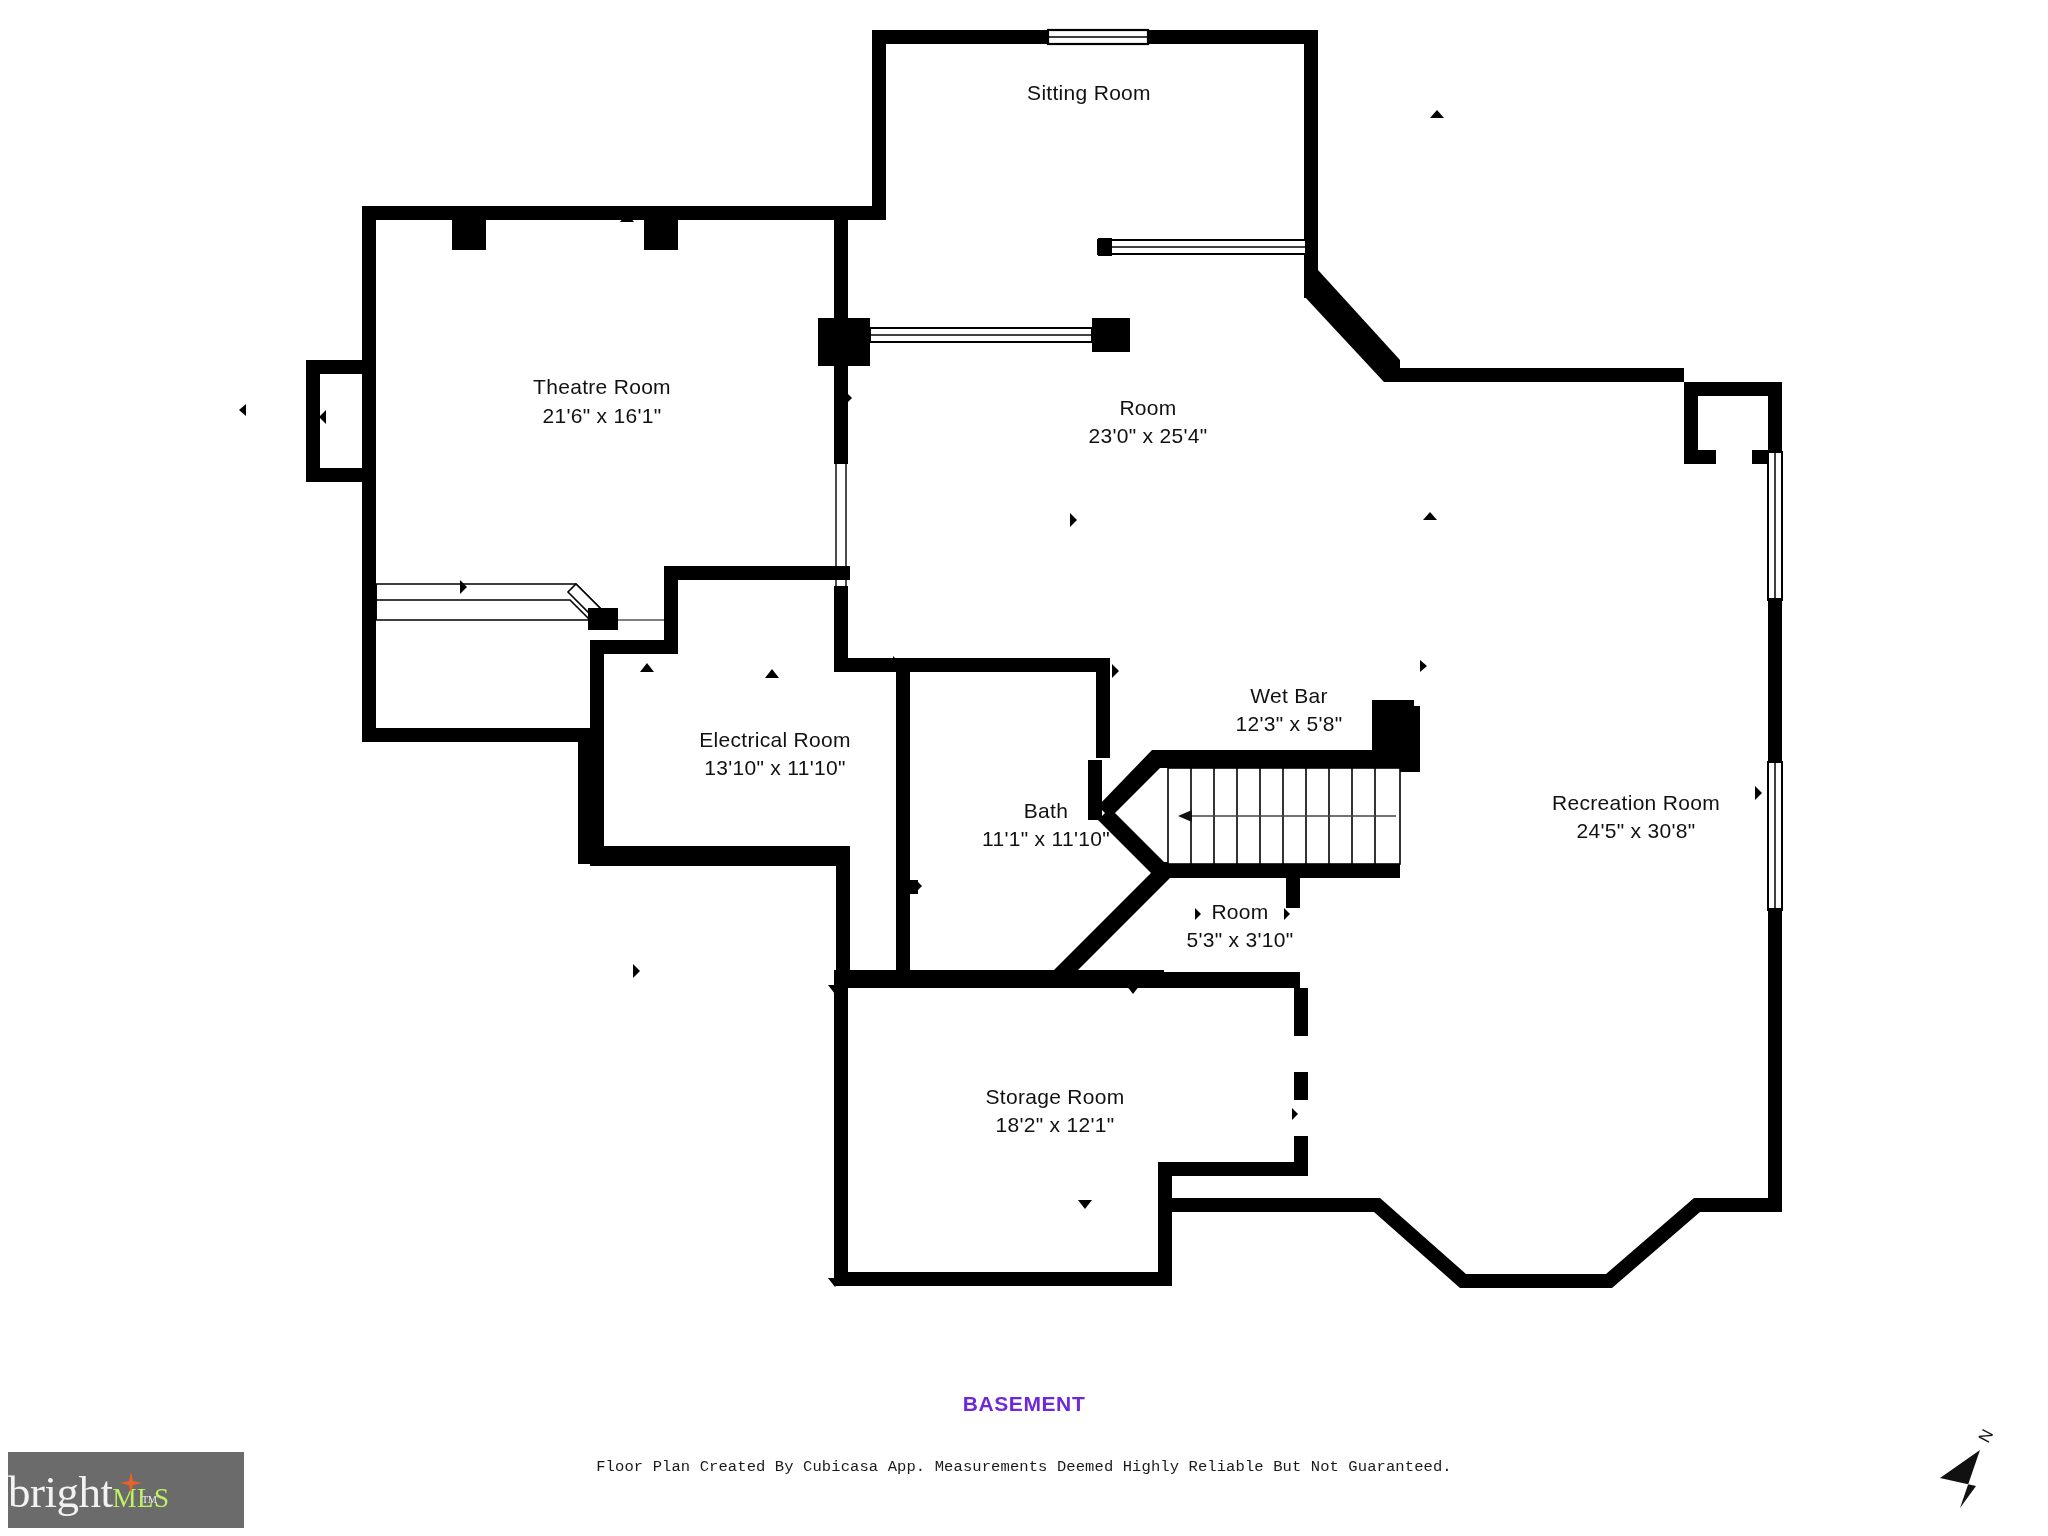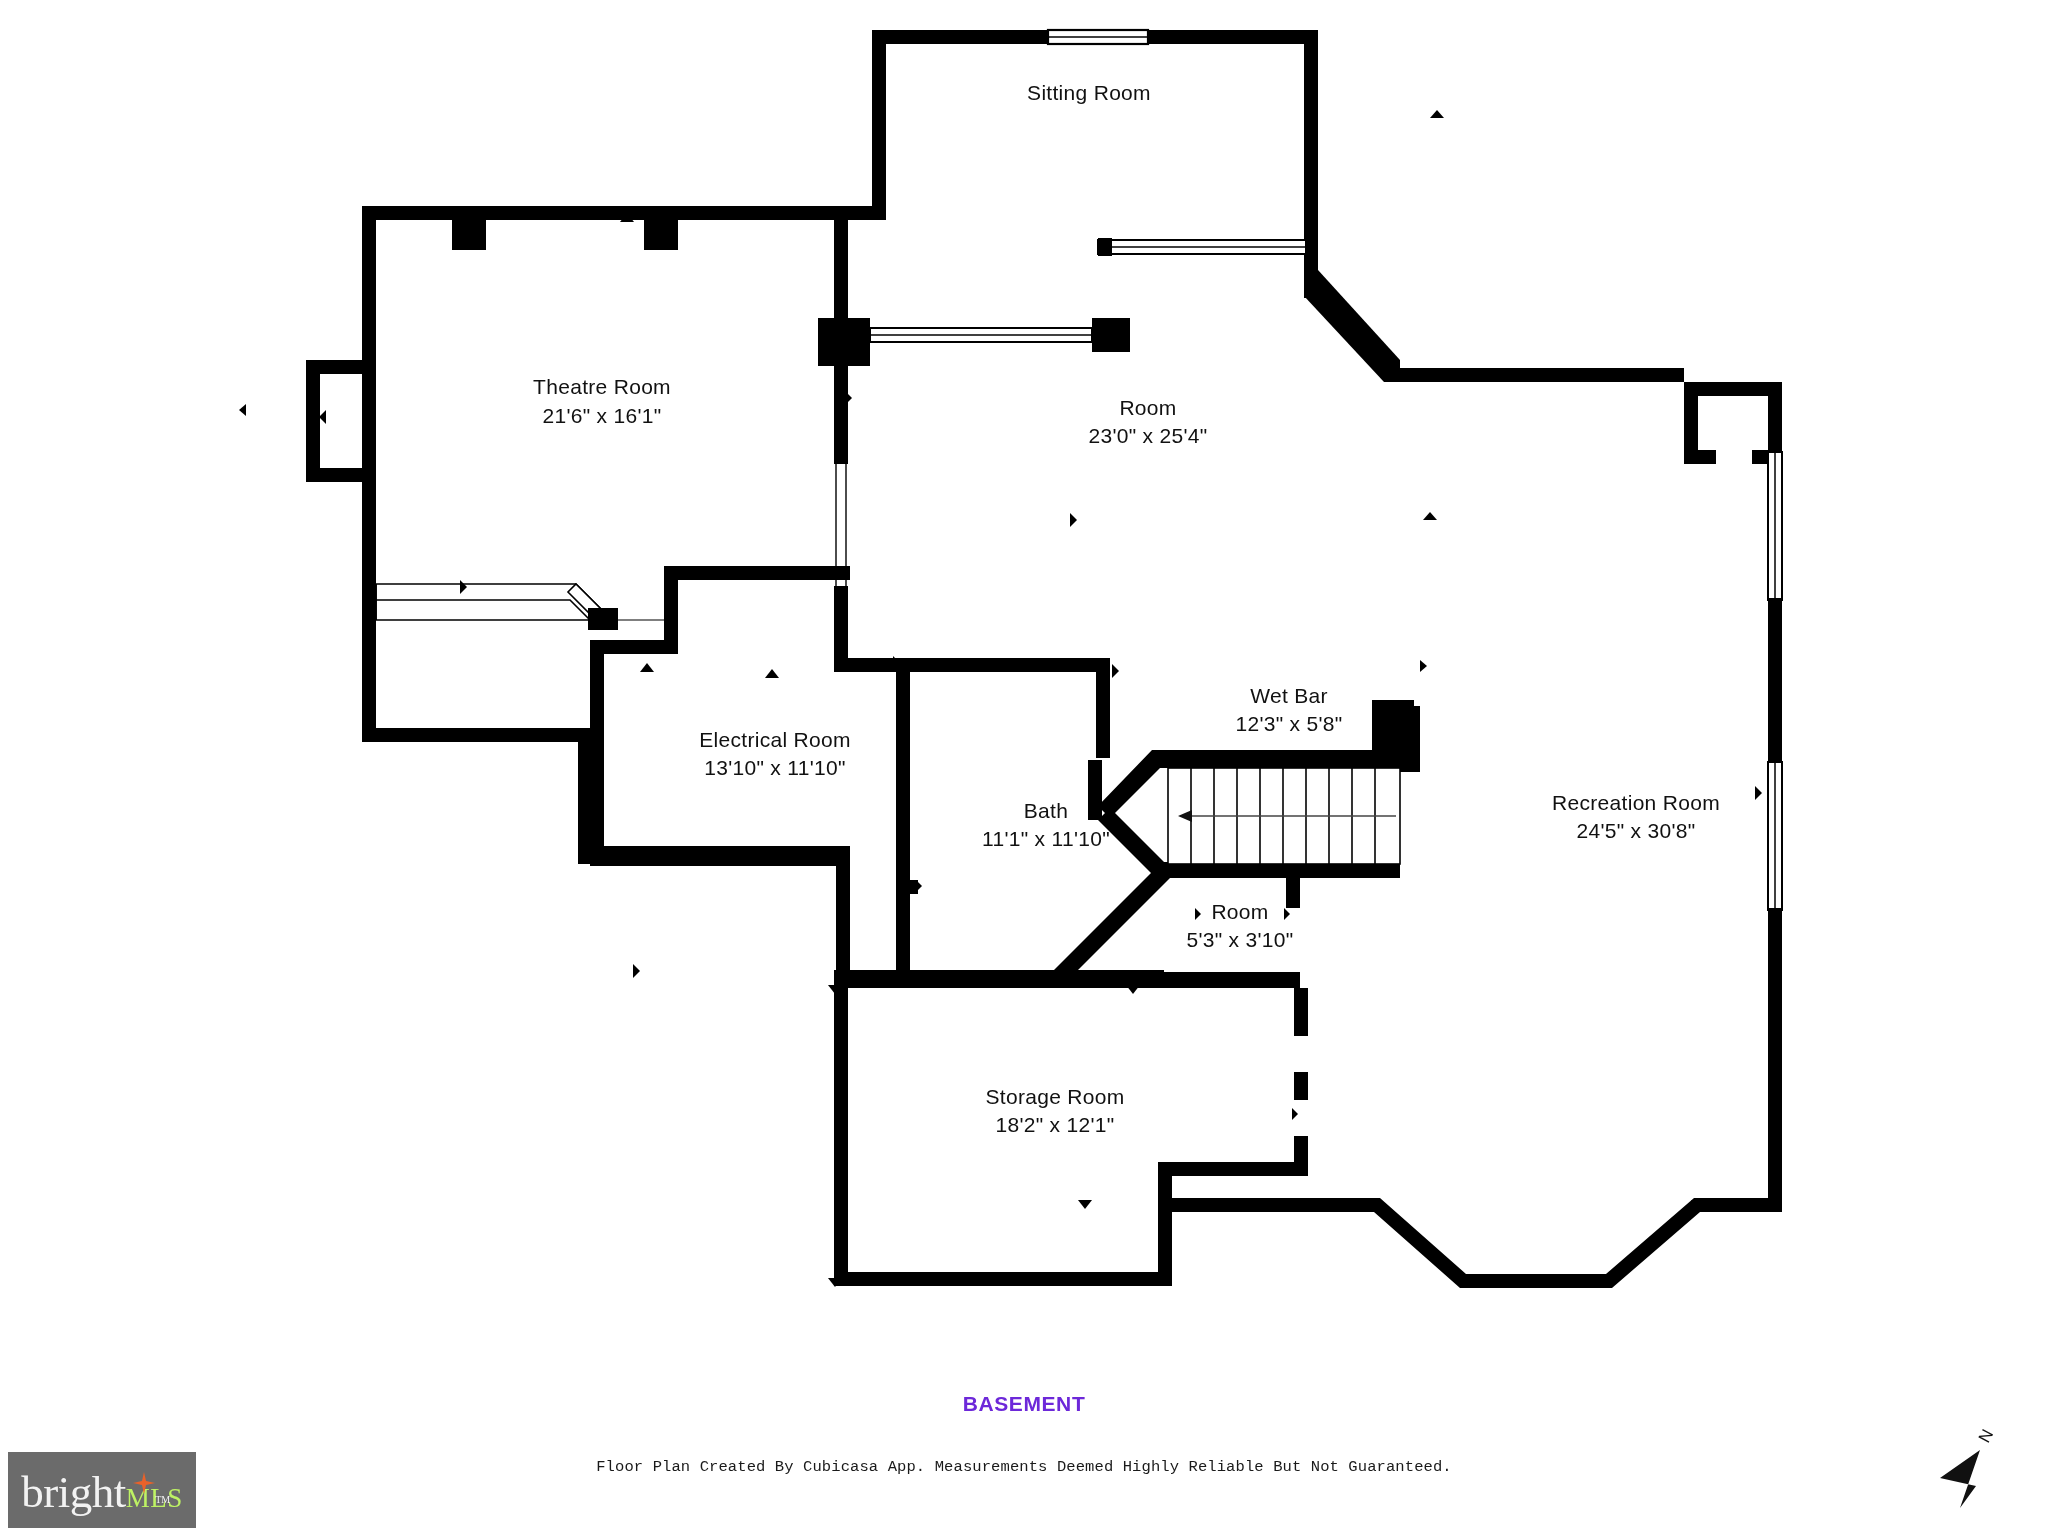--- a/index.html
+++ b/index.html
@@ -62,26 +62,26 @@
     font-size: 15.5px;
     color: #1a1a1a;
     letter-spacing: 0.1px;
   }
 
   
   .mls-logo {
     position: absolute;
     left: 8px;
     top: 1452px;
-    width: 188px;
+    width: 236px;
     height: 76px;
     background: #6b6b6b;
     display: flex;
     align-items: center;
-    justify-content: center;
+    justify-content: flex-start;
   }
   .mls-logo-inner {
     position: relative;
     display: flex;
     align-items: baseline;
     transform: translateY(2px);
   }
   .mls-bright {
     font-family: "Liberation Serif", serif;
     font-size: 45px;

